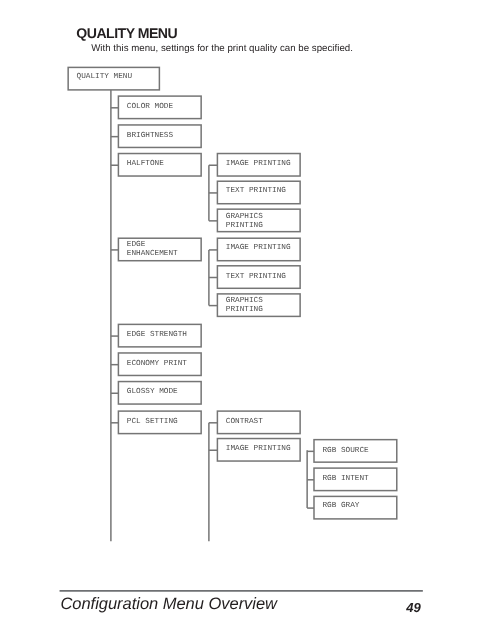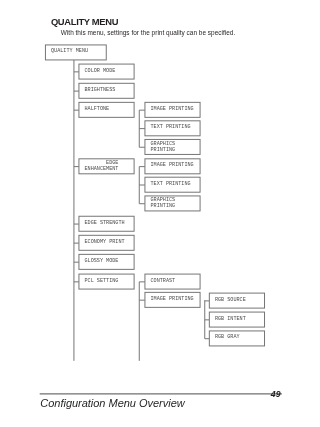--- a/index.html
+++ b/index.html
@@ -1,33 +1,33 @@
 <!DOCTYPE html>
 <html><head>
 <meta charset="utf-8">
 <style>
   html,body{margin:0;padding:0;}
   body{width:300px;height:427px;background:#ffffff;overflow:hidden;
        font-family:"Liberation Sans",sans-serif;}
-  .page{position:relative;width:300px;height:427px;background:#fff;transform:translateZ(0);text-align:right;}
+  .page{position:relative;width:300px;height:427px;background:#fff;transform:translateZ(0);}
 
   .title{position:absolute;left:50.9px;top:16.8px;font-size:9.4px;font-weight:bold;
          color:#231f20;letter-spacing:-0.33px;line-height:10px;}
   .subtitle{position:absolute;left:60.8px;top:29.3px;font-size:6.45px;color:#231f20;
             line-height:7px;letter-spacing:0.02px;}
 
   svg.tree{position:absolute;left:0;top:0;width:300px;height:380px;overflow:visible;}
 
   .lbl{position:absolute;transform:translateZ(0);font-family:"Liberation Mono",monospace;
        font-size:5.15px;color:#4d4d4d;white-space:pre;line-height:5.9px;}
 
   .footrule{position:absolute;left:0;top:0;width:300px;height:427px;overflow:visible;}
   .footleft{position:absolute;left:40.3px;top:396.8px;font-size:11px;font-style:italic;
             color:#231f20;letter-spacing:-0.02px;}
-  .footright{position:absolute;left:270.8px;top:389px;font-size:8.7px;font-style:italic;
+  .footright{position:absolute;left:270.8px;top:400px;font-size:8.7px;font-style:italic;
              font-weight:bold;color:#231f20;}
 </style>
 </head>
 <body>
 
 <div class="page">
   <div class="title">QUALITY MENU</div>
   <div class="subtitle">With this menu, settings for the print quality can be specified.</div>
   <svg class="tree" id="treesvg" viewBox="0 0 300 380">
       <line x1="73.93" y1="59.93" x2="73.93" y2="360.85" stroke="#757575" stroke-width="1"></line>

